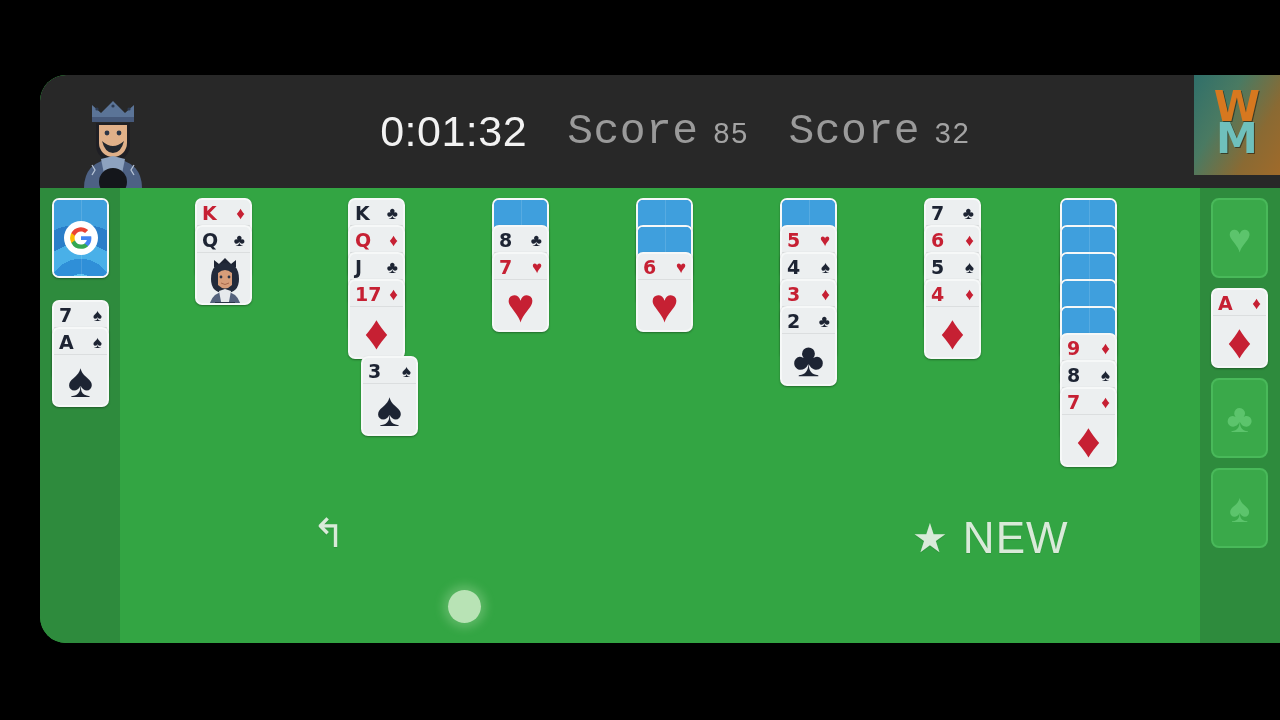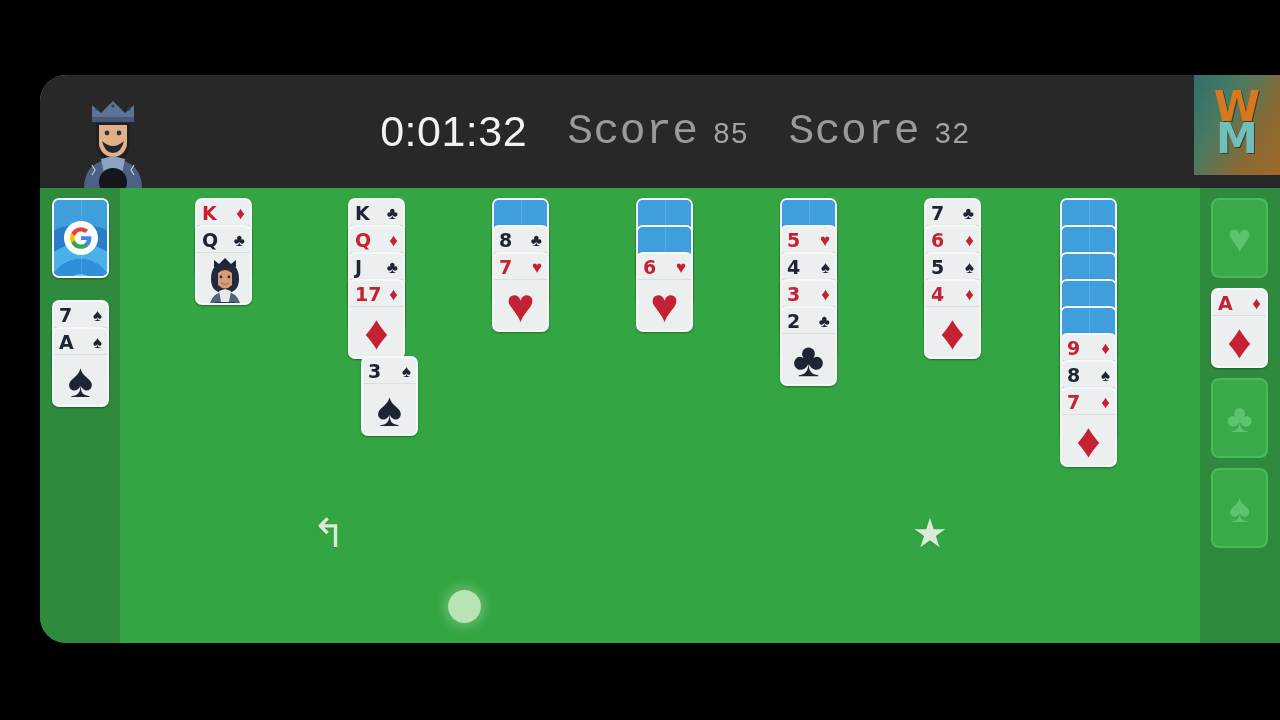--- a/index.html
+++ b/index.html
@@ -434,18 +434,19 @@
           <div class="slot" style="right: 12px; top: 190px;">♣</div>
           <div class="slot" style="right: 12px; top: 280px;">♠</div>
         </div>
 
       <div class="ctrl" style="left:272px; top:325px;">
         <span class="gl">↰</span>
       </div>
 
       <div class="ctrl" style="left:872px; top:325px;">
         <span class="gl">★</span>
+        <span>NEW</span>
       </div>
 
       <div class="tap"></div>
     </div>
   </div>
 </div>
 
 </body></html>

